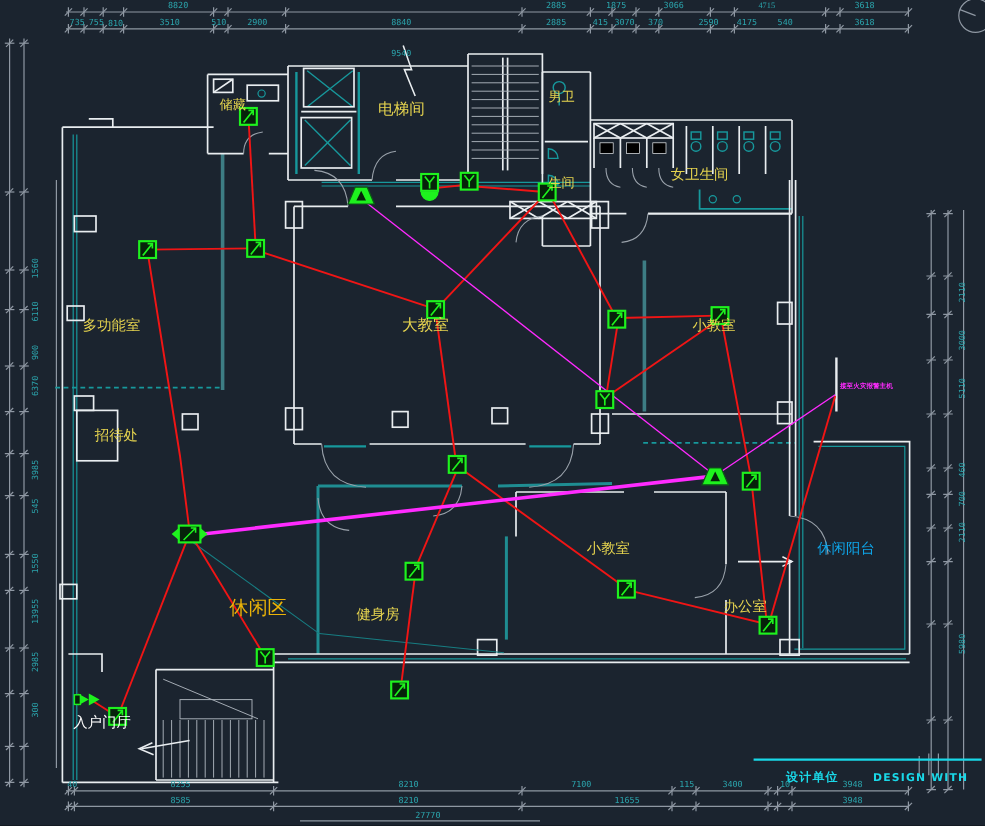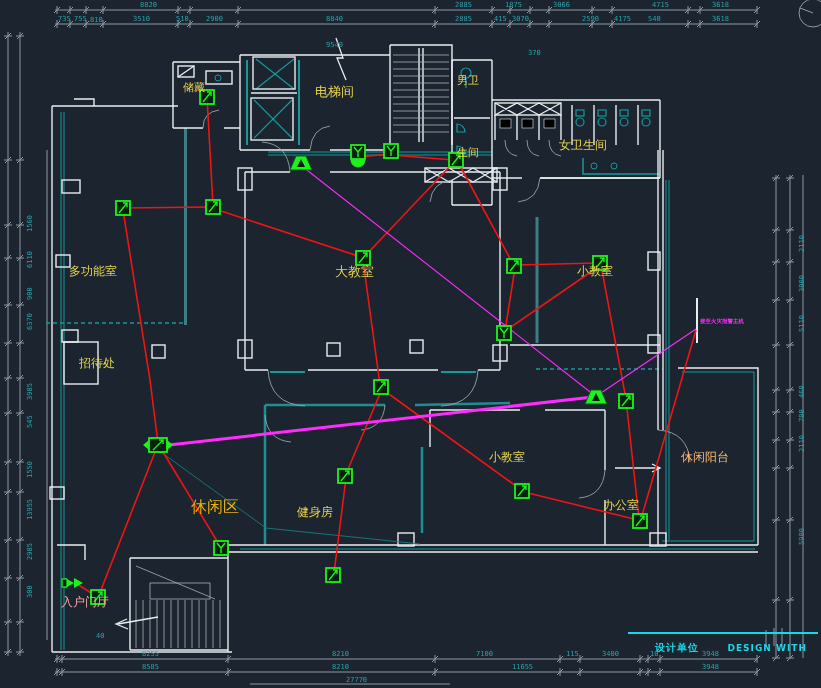--- a/index.html
+++ b/index.html
@@ -781,47 +781,47 @@
       <div class="lbl" style="left: 458px; top: 100px; font-size: 11px; color: rgb(230, 212, 79); margin-top: 48px;">生间</div>
       <div class="lbl" style="left: 560px; top: 140px; font-size: 12px; color: rgb(230, 212, 79);">女卫生间</div>
       <div class="lbl" style="left: 70px; top: 266px; font-size: 12px; color: rgb(230, 212, 79);">多功能室</div>
       <div class="lbl" style="left: 336px; top: 266px; font-size: 13px; color: rgb(230, 212, 79);">大教室</div>
       <div class="lbl" style="left: 578px; top: 266px; font-size: 12px; color: rgb(230, 212, 79);">小教室</div>
       <div class="lbl" style="left: 80px; top: 358px; font-size: 12px; color: rgb(230, 212, 79);">招待处</div>
       <div class="lbl" style="left: 192px; top: 500px; font-size: 16px; color: #eab308;">休闲区</div>
       <div class="lbl" style="left: 298px; top: 507px; font-size: 12px; color: rgb(230, 212, 79);">健身房</div>
       <div class="lbl" style="left: 490px; top: 452px; font-size: 12px; color: rgb(230, 212, 79);">小教室</div>
       <div class="lbl" style="left: 604px; top: 500px; font-size: 12px; color: rgb(230, 212, 79);">办公室</div>
-      <div class="lbl" style="left: 682px; top: 452px; font-size: 12px; color: #fdba74;">休闲阳台</div>
-      <div class="lbl" style="left: 62px; top: 597px; font-size: 12px; color: #fca5a5;">入户门厅</div>
+      <div class="lbl" style="left: 682px; top: 452px; font-size: 12px; color: #0ea5e9;">休闲阳台</div>
+      <div class="lbl" style="left: 62px; top: 597px; font-size: 12px; color: #ffffff;">入户门厅</div>
     </div>
 <div id="dims">
       <div class="dim" style="left: 140px; top: 1px;">8820</div>
       <div class="dim" style="left: 326px; top: 1px; margin-top: 40px;">9540</div>
       <div class="dim" style="left: 455px; top: 1px;">2885</div>
       <div class="dim" style="left: 505px; top: 1px;">1875</div>
       <div class="dim" style="left: 553px; top: 1px;">3066</div>
-      <div class="dim" style="left: 652px; top: 1px;">4715</div>
+      <div class="dim" style="left: 632px; top: 1px; font-family: Liberation Serif, serif;">4715</div>
       <div class="dim" style="left: 712px; top: 1px;">3618</div>
       <div class="dim" style="left: 58px; top: 15px;">735</div>
       <div class="dim" style="left: 74px; top: 15px;">755</div>
       <div class="dim" style="left: 90px; top: 16px;">810</div>
       <div class="dim" style="left: 133px; top: 15px;">3510</div>
       <div class="dim" style="left: 176px; top: 15px;">510</div>
       <div class="dim" style="left: 206px; top: 15px;">2900</div>
       <div class="dim" style="left: 326px; top: 15px;">8840</div>
       <div class="dim" style="left: 455px; top: 15px;">2885</div>
       <div class="dim" style="left: 494px; top: 15px;">415</div>
       <div class="dim" style="left: 512px; top: 15px;">3070</div>
-      <div class="dim" style="left: 528px; top: 15px; margin-top: 34px;">370</div>
+      <div class="dim" style="left: 540px; top: 15px;">370</div>
       <div class="dim" style="left: 562px; top: 15px; margin-left: 20px;">2590</div>
       <div class="dim" style="left: 614px; top: 15px;">4175</div>
       <div class="dim" style="left: 648px; top: 15px;">540</div>
       <div class="dim" style="left: 712px; top: 15px;">3618</div>
-      <div class="dim" style="left: 56px; top: 632px; margin-left: 40px;">40</div>
+      <div class="dim" style="left: 56px; top: 650px;">40</div>
       <div class="dim" style="left: 142px; top: 650px;">8255</div>
       <div class="dim" style="left: 332px; top: 650px;">8210</div>
       <div class="dim" style="left: 476px; top: 650px;">7100</div>
       <div class="dim" style="left: 566px; top: 650px;">115</div>
       <div class="dim" style="left: 602px; top: 650px;">3400</div>
       <div class="dim" style="left: 650px; top: 650px;">10</div>
       <div class="dim" style="left: 702px; top: 650px;">3948</div>
       <div class="dim" style="left: 142px; top: 663px;">8585</div>
       <div class="dim" style="left: 332px; top: 663px;">8210</div>
       <div class="dim" style="left: 512px; top: 663px;">11655</div>

